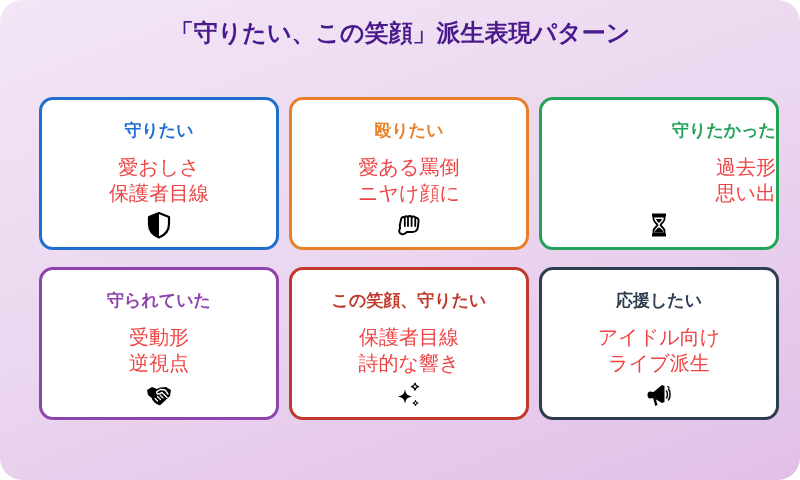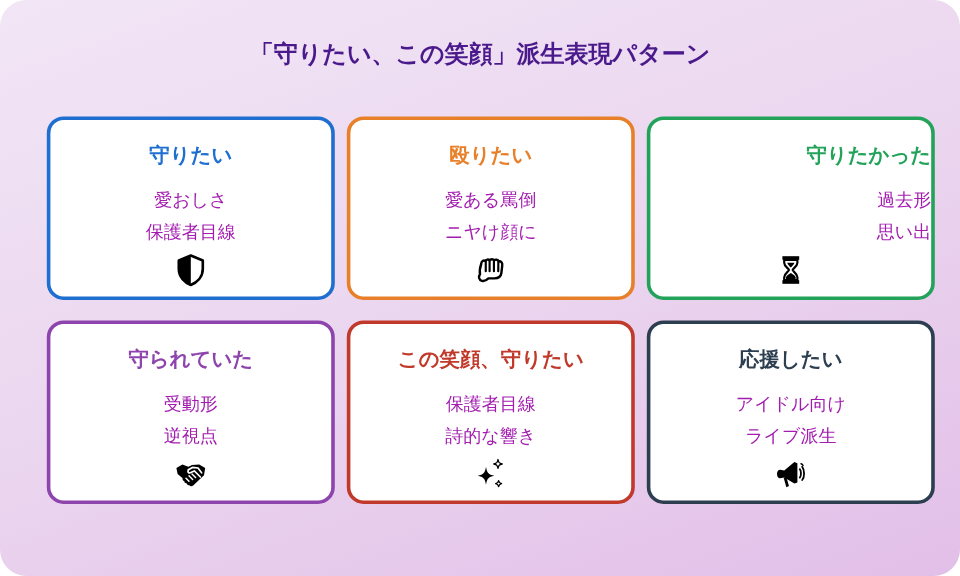--- a/index.html
+++ b/index.html
@@ -5,36 +5,36 @@
     * { margin: 0; padding: 0; box-sizing: border-box; }
     html, body { width: 800px; height: 480px; background: transparent; overflow: hidden; }
     body { font-family: "DejaVu Sans", "Liberation Sans", sans-serif; }
     .canvas {
       position: absolute; left: 0; top: 0; width: 800px; height: 480px;
       border-radius: 22px;
       background: linear-gradient(160deg, #f2e6f6 0%, #ebd6ef 50%, #e2bfe8 100%);
       overflow: hidden;
     }
     .title {
-      position: absolute; left: 0; top: 28px; width: 800px; text-align: center;
-      font-size: 20px; font-weight: bold; color: #4a1a8c; letter-spacing: 0px;
+      position: absolute; left: 0; top: 16px; width: 800px; text-align: center;
+      font-size: 24px; font-weight: bold; color: #4a1a8c; letter-spacing: 0px;
       line-height: 34px;
     }
     .card {
       position: absolute; width: 240px; height: 153px;
       background: #ffffff; border: 3px solid #888; border-radius: 14px;
       text-align: center;
     }
     .card .ctitle {
       position: absolute; left: 0; right: 0; top: 18px;
       font-size: 17px; font-weight: bold; line-height: 24px;
     }
     .card .line {
       position: absolute; left: 0; right: 0;
-      font-size: 15px; color: #a21caf; line-height: 20px;
+      font-size: 20px; color: #ef4444; line-height: 20px;
     }
     .card .line1 { top: 57px; }
     .card .line2 { top: 83px; }
     .card .icon {
       position: absolute; left: 50%; top: 111px; width: 28px; height: 28px;
       margin-left: -14px;
     }
     .card .icon svg { width: 28px; height: 28px; display: block; }
   </style>
 </head>

